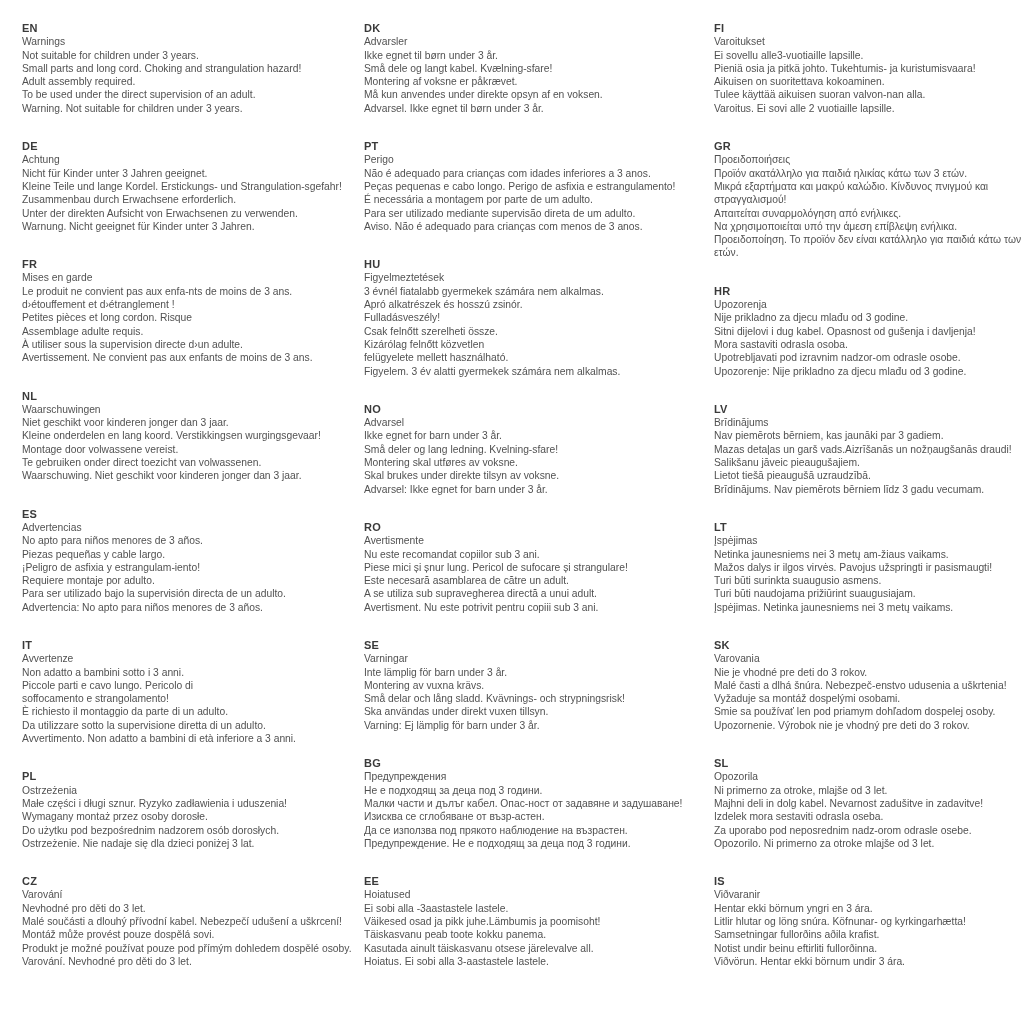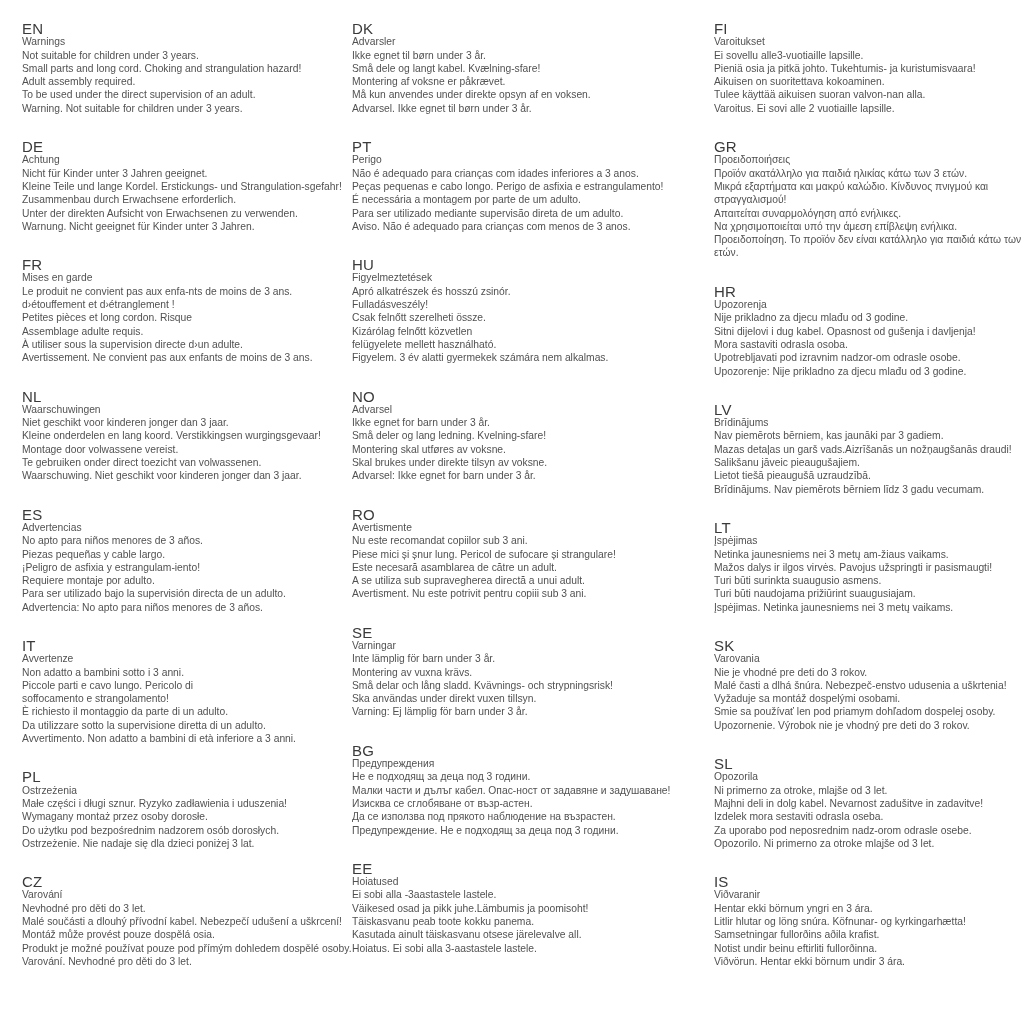--- a/index.html
+++ b/index.html
@@ -19,29 +19,29 @@
     position: relative;
     width: 1024px;
     height: 1024px;
   }
   .col {
     position: absolute;
     top: 22px;
     width: 330px;
   }
   .col-1 { left: 22px; }
-  .col-2 { left: 352px; }
+  .col-2 { left: 364px; }
   .col-3 { left: 682px; width: 336px; margin-left: 32px; }
   .block {
     margin-bottom: 25px;
   }
   .code {
-    font-size: 15px;
+    font-size: 11px;
     line-height: 13.3px;
-    font-weight: normal;
+    font-weight: bold;
     color: #3a3a3a;
     letter-spacing: 0.2px;
   }
   .line {
     font-size: 10.3px;
     line-height: 13.3px;
     white-space: nowrap;
     color: #515151;
   }
 </style>
@@ -113,21 +113,21 @@
         <div class="line">Małe części i długi sznur. Ryzyko zadławienia i uduszenia!</div>
         <div class="line">Wymagany montaż przez osoby dorosłe.</div>
         <div class="line">Do użytku pod bezpośrednim nadzorem osób dorosłych.</div>
         <div class="line">Ostrzeżenie. Nie nadaje się dla dzieci poniżej 3 lat.</div>
       </div>
       <div class="block">
         <div class="code">CZ</div>
         <div class="line">Varování</div>
         <div class="line">Nevhodné pro děti do 3 let.</div>
         <div class="line">Malé součásti a dlouhý přívodní kabel. Nebezpečí udušení a uškrcení!</div>
-        <div class="line">Montáž může provést pouze dospělá osia.</div>
+        <div class="line">Montáž může provést pouze dospělá sovi.</div>
         <div class="line">Produkt je možné používat pouze pod přímým dohledem dospělé osoby.</div>
         <div class="line">Varování. Nevhodné pro děti do 3 let.</div>
       </div>
     </div>
     <div class="col col-2">
       <div class="block">
         <div class="code">DK</div>
         <div class="line">Advarsler</div>
         <div class="line">Ikke egnet til børn under 3 år.</div>
         <div class="line">Små dele og langt kabel. Kvælning-sfare!</div>
@@ -140,20 +140,21 @@
         <div class="line">Perigo</div>
         <div class="line">Não é adequado para crianças com idades inferiores a 3 anos.</div>
         <div class="line">Peças pequenas e cabo longo. Perigo de asfixia e estrangulamento!</div>
         <div class="line">É necessária a montagem por parte de um adulto.</div>
         <div class="line">Para ser utilizado mediante supervisão direta de um adulto.</div>
         <div class="line">Aviso. Não é adequado para crianças com menos de 3 anos.</div>
       </div>
       <div class="block">
         <div class="code">HU</div>
         <div class="line">Figyelmeztetések</div>
+        <div class="line">3 évnél fiatalabb gyermekek számára nem alkalmas.</div>
         <div class="line">Apró alkatrészek és hosszú zsinór.</div>
         <div class="line">Fulladásveszély!</div>
         <div class="line">Csak felnőtt szerelheti össze.</div>
         <div class="line">Kizárólag felnőtt közvetlen</div>
         <div class="line">felügyelete mellett használható.</div>
         <div class="line">Figyelem. 3 év alatti gyermekek számára nem alkalmas.</div>
       </div>
       <div class="block">
         <div class="code">NO</div>
         <div class="line">Advarsel</div>

